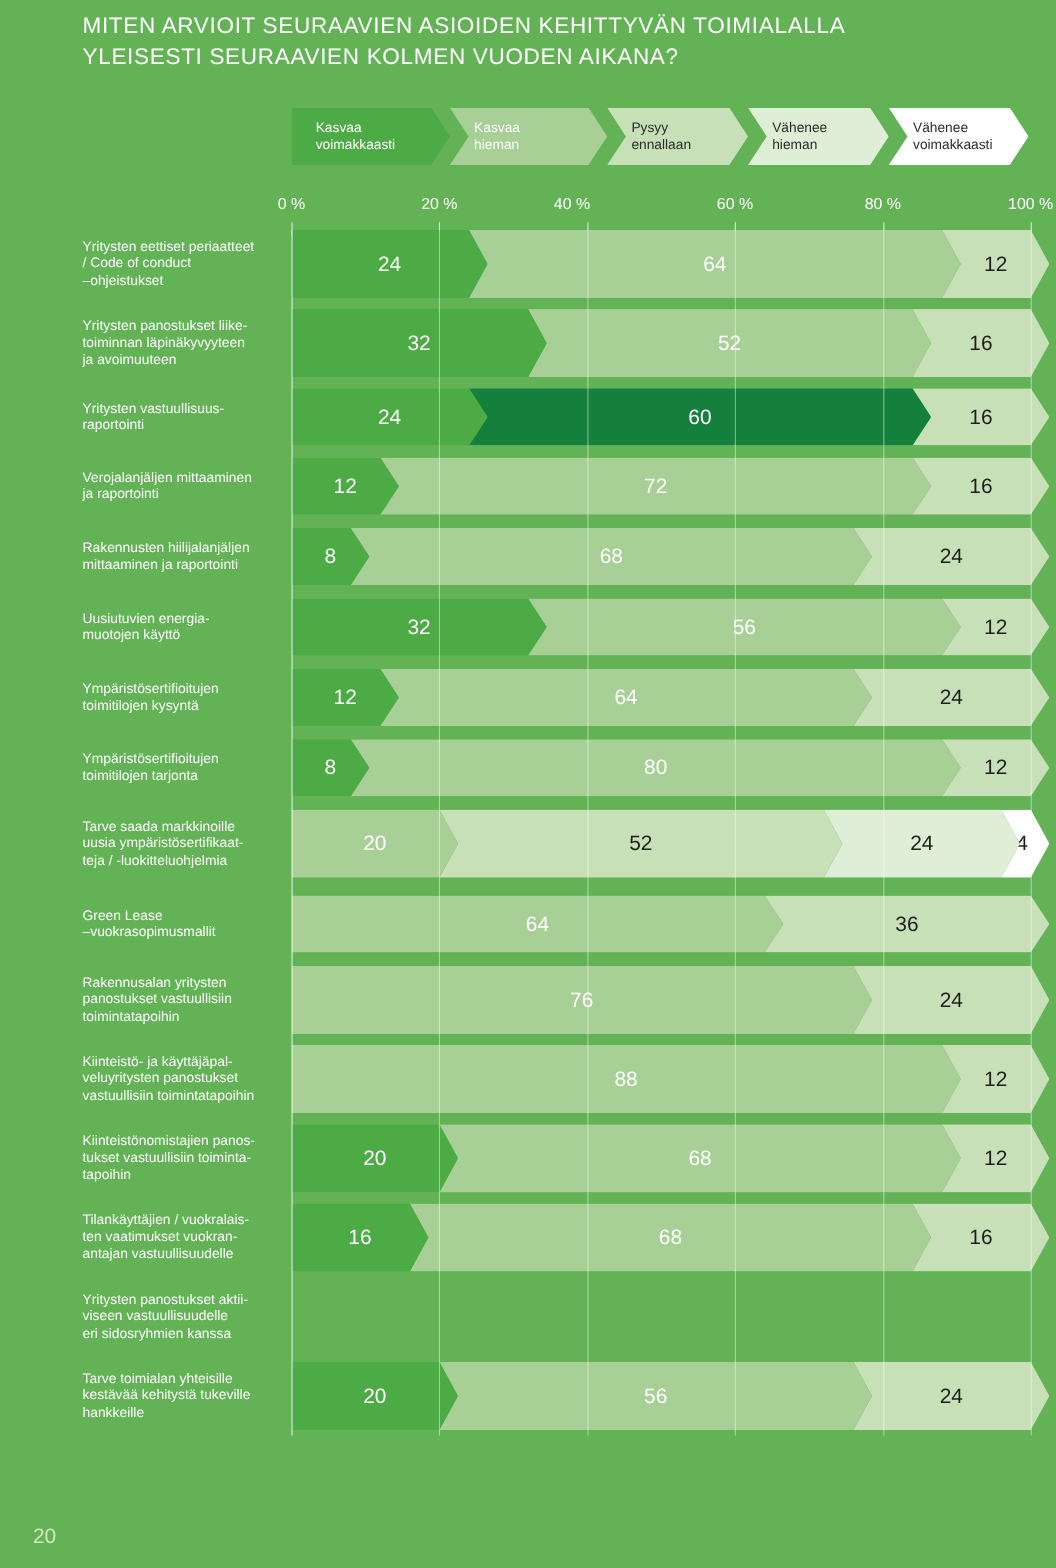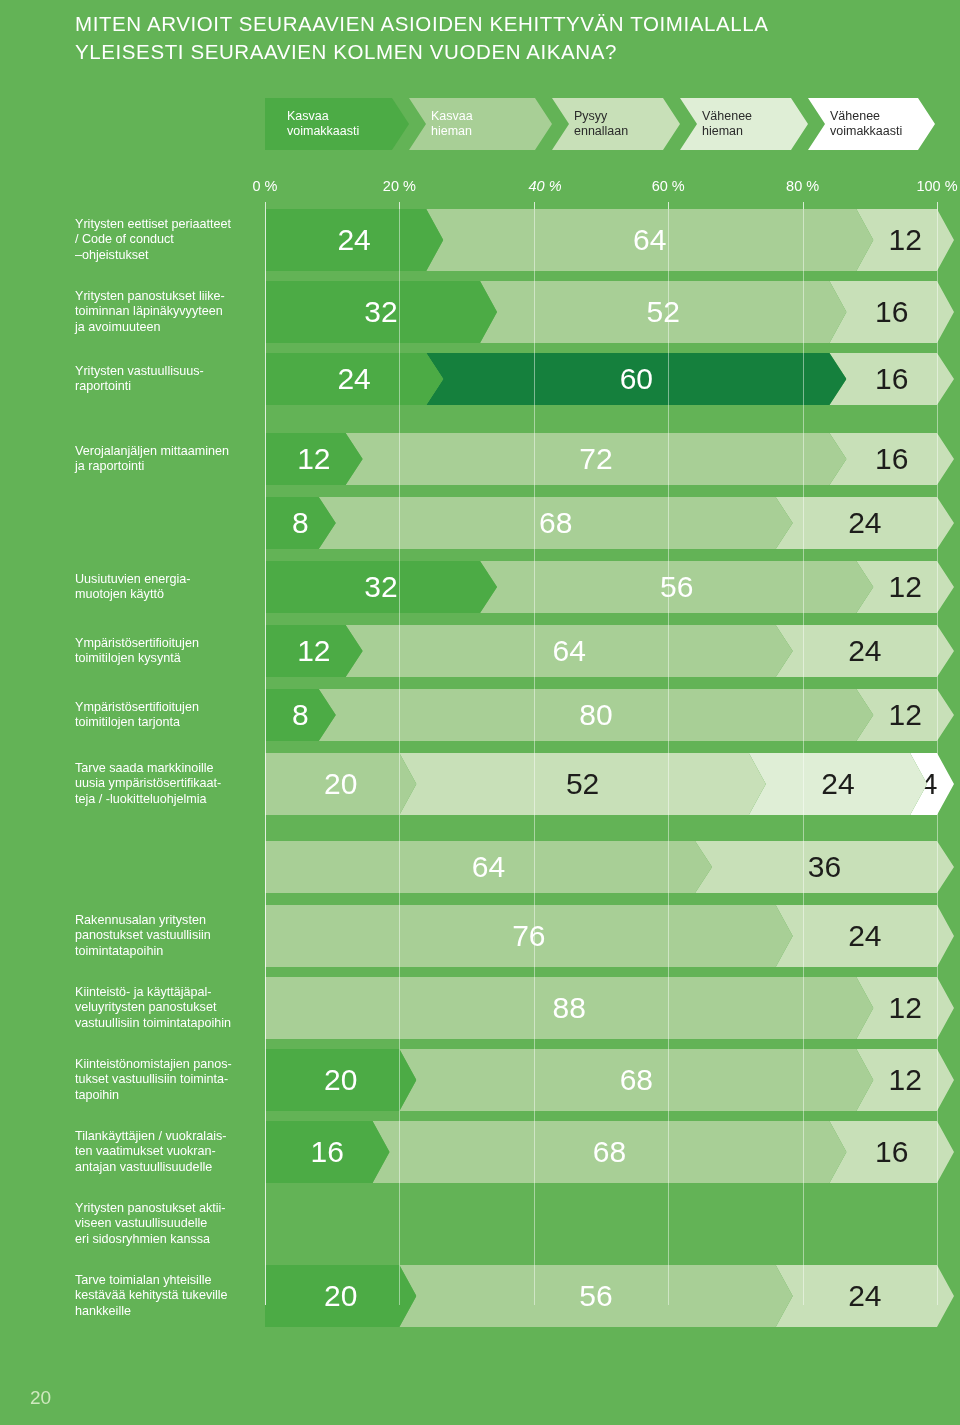--- a/index.html
+++ b/index.html
@@ -118,21 +118,21 @@
     left: 0; top: 0;
     width: 960px;
     z-index: 2;
   }
   .seg {
     position: absolute;
     top: 0;
     display: flex;
     align-items: center;
     justify-content: center;
-    font-size: 30px;
+    font-size: 19px;
     line-height: 1;
   }
   .seg .v { position: relative; z-index: 4; }
   .seg.dark   { color: #ffffff; }
   .seg.mid    { color: #ffffff; }
   .seg.pale   { color: #1d1d1b; }
   .seg.palest { color: #1d1d1b; }
 
   
   #pagenum {
@@ -161,21 +161,21 @@
 hieman</span></div>
       <div class="leg" style="color: rgb(43, 43, 43);"><div class="shape" style="background: rgb(255, 255, 255); clip-path: polygon(0px 0px, calc(100% - 17px) 0px, 100% 50%, calc(100% - 17px) 100%, 0px 100%, 17px 50%);"></div><span class="legtxt">Vähenee
 voimakkaasti</span></div>
     </div>
 
   <div id="axis">
       <div class="axislbl" style="left: 265px;">0 %</div>
       <div class="tick" style="left: 265px;"></div>
       <div class="axislbl" style="left: 399.4px;">20 %</div>
       <div class="tick" style="left: 399.4px;"></div>
-      <div class="axislbl" style="left: 545px; font-style: italic;">40 %</div>
+      <div class="axislbl" style="left: 520px;">40 %</div>
       <div class="tick" style="left: 533.8px;"></div>
       <div class="axislbl" style="left: 668.2px;">60 %</div>
       <div class="tick" style="left: 668.2px;"></div>
       <div class="axislbl" style="left: 802.6px;">80 %</div>
       <div class="tick" style="left: 802.6px;"></div>
       <div class="axislbl" style="left: 937px;">100 %</div>
       <div class="tick" style="left: 937px;"></div>
     </div>
 
   <div id="gridlayer" style="height: 1096px;">
@@ -213,21 +213,21 @@
             <span class="v">32</span>
           </div>
           <div class="seg mid" style="left: 480.04px; width: 366.44px; height: 62px; background: rgb(168, 207, 150); z-index: 39; clip-path: polygon(0px 0px, calc(100% - 17px) 0px, 100% 50%, calc(100% - 17px) 100%, 0px 100%, 17px 50%);">
             <span class="v">52</span>
           </div>
           <div class="seg pale" style="left: 829.48px; width: 124.52px; height: 62px; background: rgb(200, 224, 184); z-index: 38; clip-path: polygon(0px 0px, calc(100% - 17px) 0px, 100% 50%, calc(100% - 17px) 100%, 0px 100%, 17px 50%);">
             <span class="v">16</span>
           </div>
         </div>
       </div>
-      <div class="row" style="height: 80px;">
+      <div class="row" style="height: 63px;">
         <div class="rowlabel" style="top: 10.5px;">Yritysten vastuullisuus-
 raportointi</div>
         <div class="bars" style="height: 52px;">
           <div class="seg dark" style="left: 265px; width: 178.28px; height: 52px; background: rgb(76, 171, 69); z-index: 40; clip-path: polygon(0px 0px, calc(100% - 17px) 0px, 100% 50%, calc(100% - 17px) 100%, 0px 100%);">
             <span class="v">24</span>
           </div>
           <div class="seg mid" style="left: 426.28px; width: 420.2px; height: 52px; background: #15803d; z-index: 39; clip-path: polygon(0px 0px, calc(100% - 17px) 0px, 100% 50%, calc(100% - 17px) 100%, 0px 100%, 17px 50%);">
             <span class="v">60</span>
           </div>
           <div class="seg pale" style="left: 829.48px; width: 124.52px; height: 52px; background: rgb(200, 224, 184); z-index: 38; clip-path: polygon(0px 0px, calc(100% - 17px) 0px, 100% 50%, calc(100% - 17px) 100%, 0px 100%, 17px 50%);">
@@ -244,20 +244,22 @@
           </div>
           <div class="seg mid" style="left: 345.64px; width: 500.84px; height: 52px; background: rgb(168, 207, 150); z-index: 39; clip-path: polygon(0px 0px, calc(100% - 17px) 0px, 100% 50%, calc(100% - 17px) 100%, 0px 100%, 17px 50%);">
             <span class="v">72</span>
           </div>
           <div class="seg pale" style="left: 829.48px; width: 124.52px; height: 52px; background: rgb(200, 224, 184); z-index: 38; clip-path: polygon(0px 0px, calc(100% - 17px) 0px, 100% 50%, calc(100% - 17px) 100%, 0px 100%, 17px 50%);">
             <span class="v">16</span>
           </div>
         </div>
       </div>
       <div class="row" style="height: 64px;">
+        <div class="rowlabel" style="top: 10.5px;">Rakennusten hiilijalanjäljen
+mittaaminen ja raportointi</div>
         <div class="bars" style="height: 52px;">
           <div class="seg dark" style="left: 265px; width: 70.76px; height: 52px; background: rgb(76, 171, 69); z-index: 40; clip-path: polygon(0px 0px, calc(100% - 17px) 0px, 100% 50%, calc(100% - 17px) 100%, 0px 100%);">
             <span class="v">8</span>
           </div>
           <div class="seg mid" style="left: 318.76px; width: 473.96px; height: 52px; background: rgb(168, 207, 150); z-index: 39; clip-path: polygon(0px 0px, calc(100% - 17px) 0px, 100% 50%, calc(100% - 17px) 100%, 0px 100%, 17px 50%);">
             <span class="v">68</span>
           </div>
           <div class="seg pale" style="left: 775.72px; width: 178.28px; height: 52px; background: rgb(200, 224, 184); z-index: 38; clip-path: polygon(0px 0px, calc(100% - 17px) 0px, 100% 50%, calc(100% - 17px) 100%, 0px 100%, 17px 50%);">
             <span class="v">24</span>
           </div>
@@ -301,40 +303,42 @@
             <span class="v">8</span>
           </div>
           <div class="seg mid" style="left: 318.76px; width: 554.6px; height: 52px; background: rgb(168, 207, 150); z-index: 39; clip-path: polygon(0px 0px, calc(100% - 17px) 0px, 100% 50%, calc(100% - 17px) 100%, 0px 100%, 17px 50%);">
             <span class="v">80</span>
           </div>
           <div class="seg pale" style="left: 856.36px; width: 97.64px; height: 52px; background: rgb(200, 224, 184); z-index: 38; clip-path: polygon(0px 0px, calc(100% - 17px) 0px, 100% 50%, calc(100% - 17px) 100%, 0px 100%, 17px 50%);">
             <span class="v">12</span>
           </div>
         </div>
       </div>
-      <div class="row" style="height: 88px; padding-left: 22px;">
+      <div class="row" style="height: 78px; padding-left: 22px;">
         <div class="rowlabel" style="top: 7.75px;">Tarve saada markkinoille
 uusia ympäristösertifikaat-
 teja / -luokitteluohjelmia</div>
         <div class="bars" style="height: 62px;">
           <div class="seg mid" style="left: 265px; width: 151.4px; height: 62px; background: rgb(168, 207, 150); z-index: 40; clip-path: polygon(0px 0px, calc(100% - 17px) 0px, 100% 50%, calc(100% - 17px) 100%, 0px 100%);">
             <span class="v">20</span>
           </div>
           <div class="seg pale" style="left: 399.4px; width: 366.44px; height: 62px; background: rgb(200, 224, 184); z-index: 39; clip-path: polygon(0px 0px, calc(100% - 17px) 0px, 100% 50%, calc(100% - 17px) 100%, 0px 100%, 17px 50%);">
             <span class="v">52</span>
           </div>
           <div class="seg palest" style="left: 748.84px; width: 178.28px; height: 62px; background: rgb(223, 238, 214); z-index: 38; clip-path: polygon(0px 0px, calc(100% - 17px) 0px, 100% 50%, calc(100% - 17px) 100%, 0px 100%, 17px 50%);">
             <span class="v">24</span>
           </div>
           <div class="seg palest" style="left: 910.12px; width: 43.88px; height: 62px; background: rgb(255, 255, 255); z-index: 37; clip-path: polygon(0px 0px, calc(100% - 17px) 0px, 100% 50%, calc(100% - 17px) 100%, 0px 100%, 17px 50%);">
             <span class="v" style="margin-right: 6px;">4</span>
           </div>
         </div>
       </div>
       <div class="row" style="height: 64px;">
+        <div class="rowlabel" style="top: 10.5px;">Green Lease
+–vuokrasopimusmallit</div>
         <div class="bars" style="height: 52px;">
           <div class="seg mid" style="left: 265px; width: 447.08px; height: 52px; background: rgb(168, 207, 150); z-index: 40; clip-path: polygon(0px 0px, calc(100% - 17px) 0px, 100% 50%, calc(100% - 17px) 100%, 0px 100%);">
             <span class="v">64</span>
           </div>
           <div class="seg pale" style="left: 695.08px; width: 258.92px; height: 52px; background: rgb(200, 224, 184); z-index: 39; clip-path: polygon(0px 0px, calc(100% - 17px) 0px, 100% 50%, calc(100% - 17px) 100%, 0px 100%, 17px 50%);">
             <span class="v">36</span>
           </div>
         </div>
       </div>
       <div class="row" style="height: 72px;">

